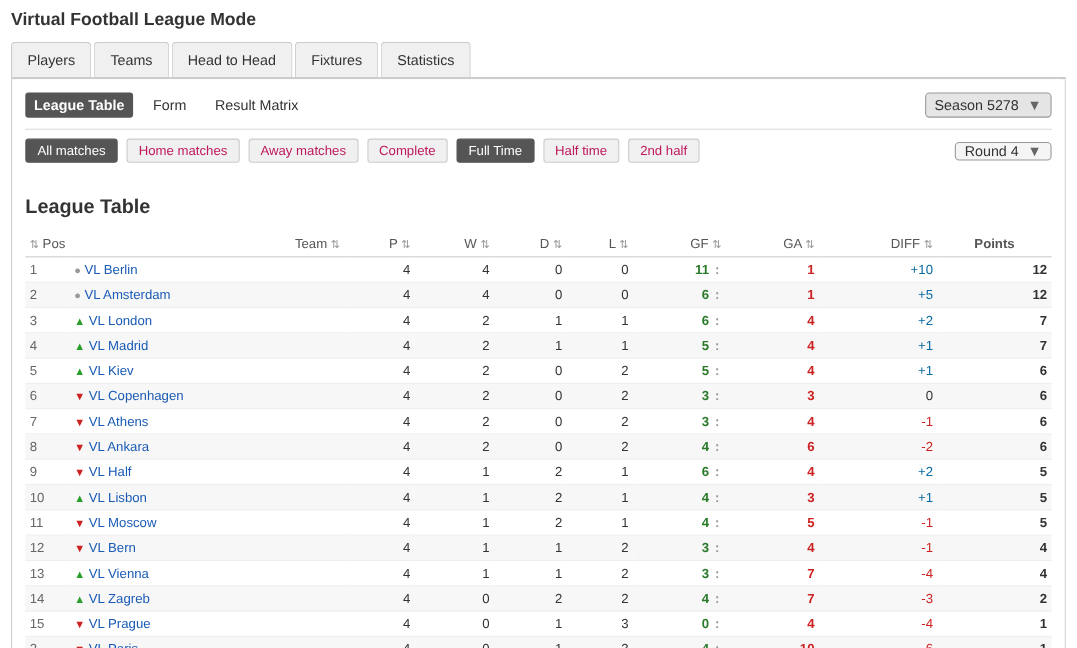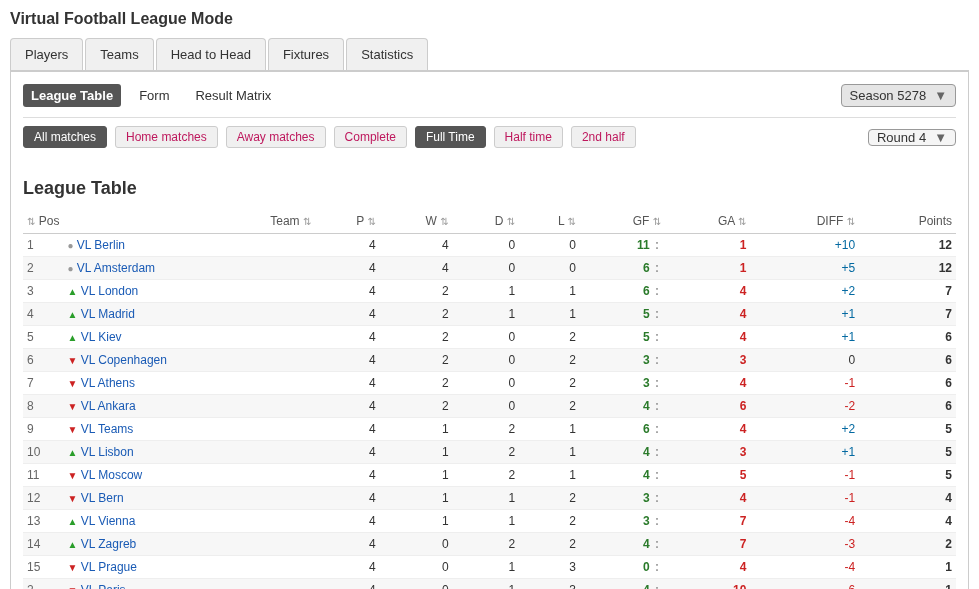--- a/index.html
+++ b/index.html
@@ -98,21 +98,21 @@
         <th class="left">
           Team <span class="sort-icon">⇅</span>
         </th>
         <th>P <span class="sort-icon">⇅</span></th>
         <th>W <span class="sort-icon">⇅</span></th>
         <th>D <span class="sort-icon">⇅</span></th>
         <th>L <span class="sort-icon">⇅</span></th>
         <th>GF <span class="sort-icon">⇅</span></th>
         <th>GA <span class="sort-icon">⇅</span></th>
         <th>DIFF <span class="sort-icon">⇅</span></th>
-        <th style="font-weight:normal;">Points</th>
+        <th style="font-weight:bold;text-align:center;">Points</th>
       </tr>
     </thead>
     <tbody id="table-body">
     <tr>
     <td class="left pos-cell">1</td>
     <td class="left">
       <span class="trend-neutral">●</span>
       <a class="team-link">VL Berlin</a>
     </td>
     <td>4</td>
@@ -226,21 +226,21 @@
     <td>2</td>
     <td class="gf-cell">4 <span class="colon">:</span></td>
     <td class="ga-cell">6</td>
     <td class="diff-neg">-2</td>
     <td class="points-cell">6</td>
   </tr>
         <tr>
     <td class="left pos-cell">9</td>
     <td class="left">
       <span class="trend-down">▼</span>
-      <a class="team-link">VL Teams</a>
+      <a class="team-link">VL Half</a>
     </td>
     <td>4</td>
     <td>1</td>
     <td>2</td>
     <td>1</td>
     <td class="gf-cell">6 <span class="colon">:</span></td>
     <td class="ga-cell">4</td>
     <td class="diff-pos">+2</td>
     <td class="points-cell">5</td>
   </tr>

